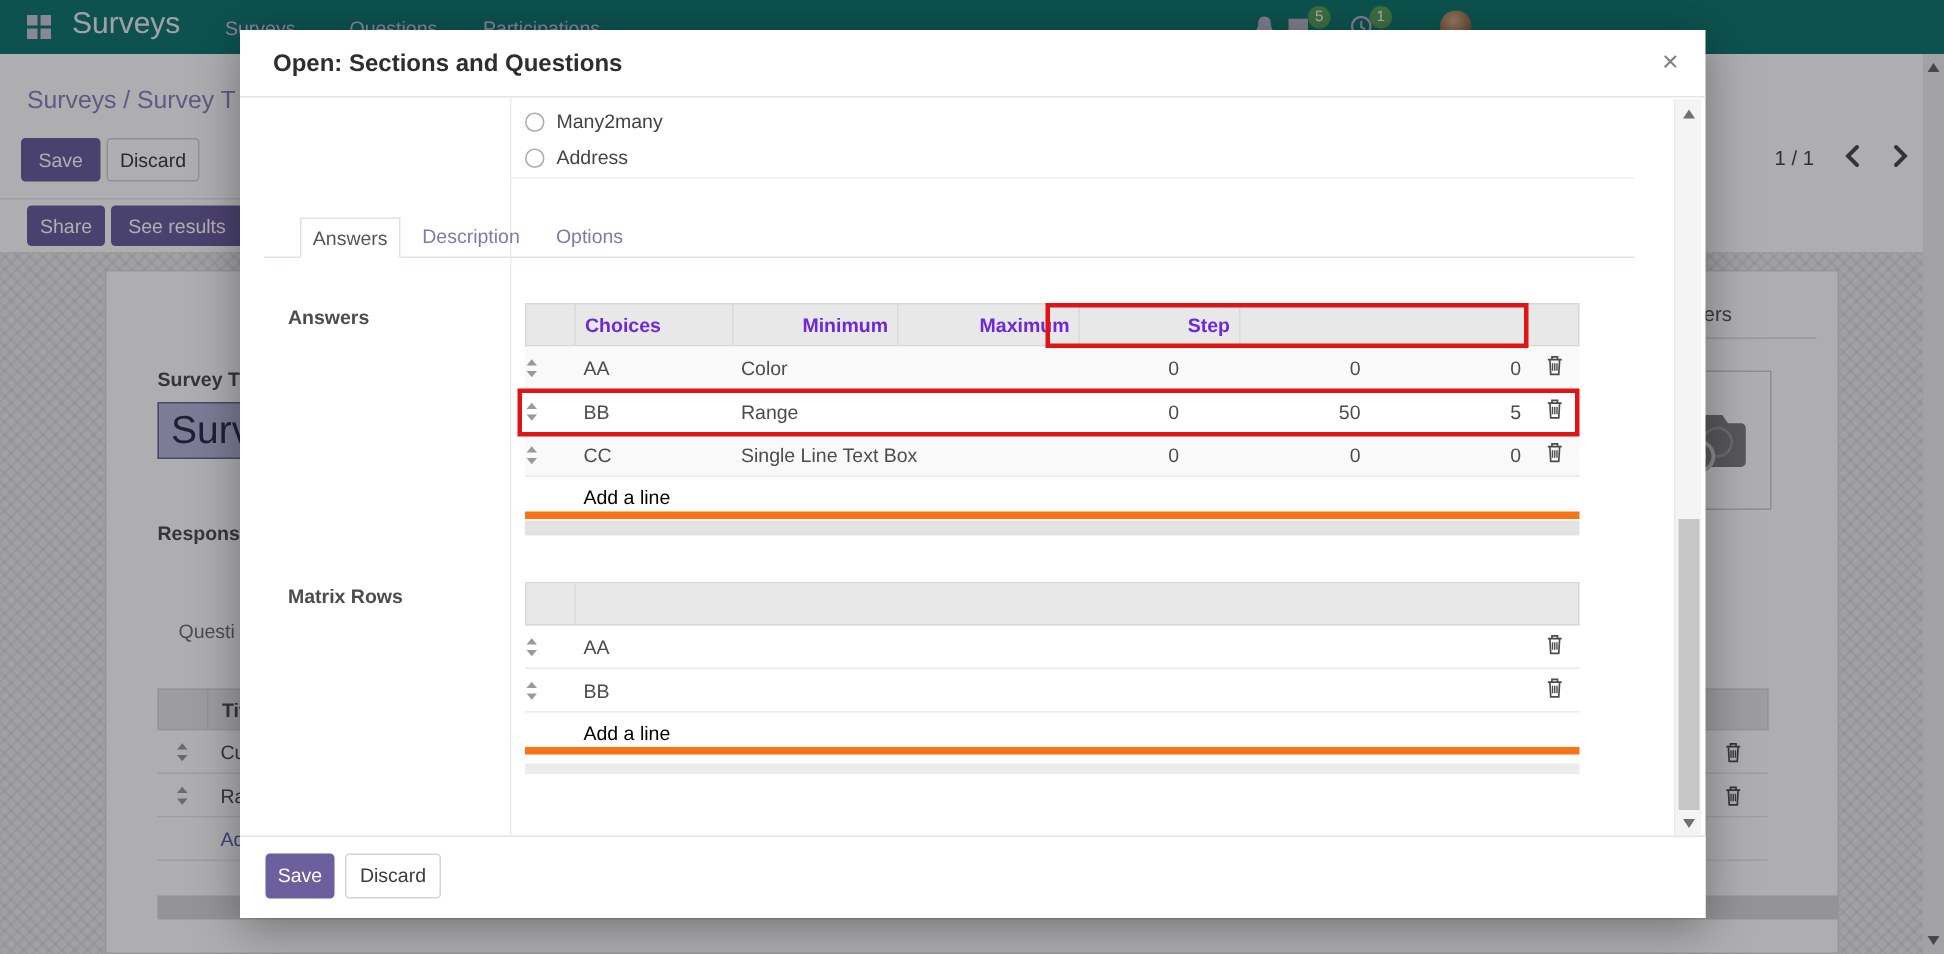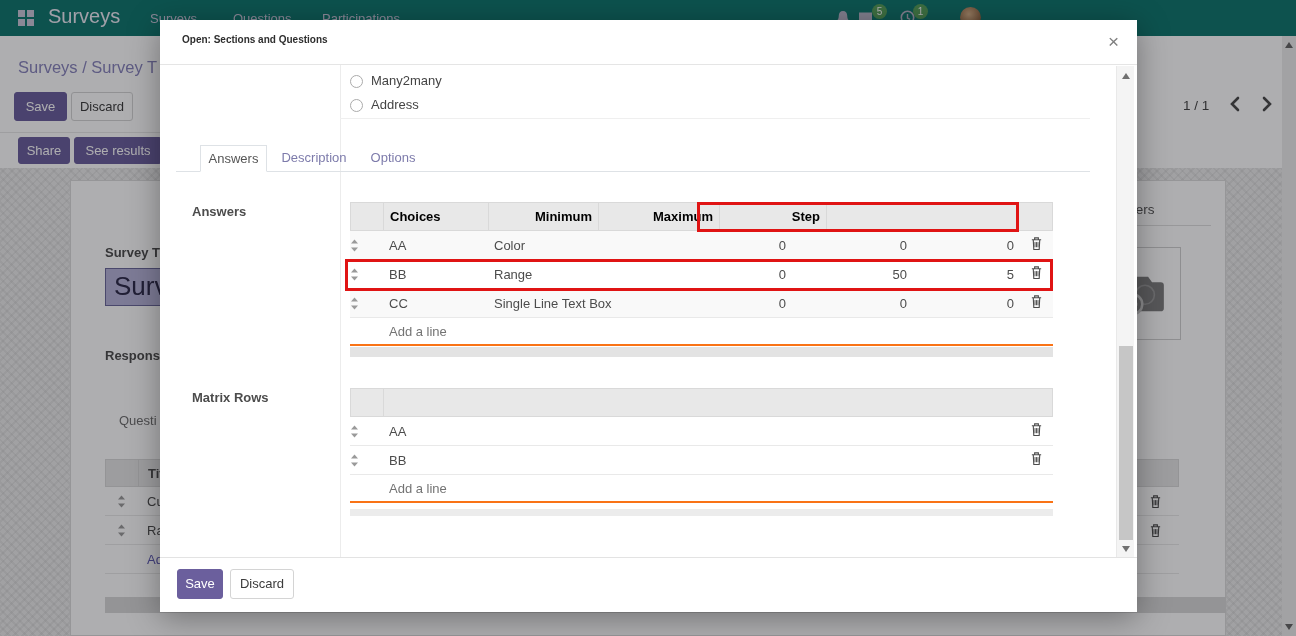--- a/index.html
+++ b/index.html
@@ -61,53 +61,53 @@
   .page-scrollbar { position:absolute; left:1282px; top:36px; width:14px; height:600px; background:#ededed; z-index:1; }
   .ps-up { position:absolute; left:3px; top:6px; width:0; height:0; border-left:4px solid transparent; border-right:4px solid transparent; border-bottom:6px solid #666; }
   .ps-down { position:absolute; left:3px; bottom:6px; width:0; height:0; border-left:4px solid transparent; border-right:4px solid transparent; border-top:6px solid #666; }
 
   
   .overlay { position:absolute; left:0; top:0; width:1296px; height:636px; background:rgba(10,8,14,0.33); z-index:5; }
 
   
   .modal { position:absolute; left:160px; top:20px; width:977px; height:592px; background:#fff; z-index:10; box-shadow:0 6px 30px rgba(0,0,0,0.35); }
   .modal-header { position:absolute; left:0; top:0; width:100%; height:45px; border-bottom:1px solid #e5e5e5; }
-  .modal-title { position:absolute; left:22px; top:14px; font-size:10px; font-weight:bold; color:#2e2e2e; }
+  .modal-title { position:absolute; left:22px; top:14px; font-size:16px; font-weight:bold; color:#2e2e2e; }
   .modal-close { position:absolute; left:948px; top:11px; font-size:19px; color:#808080; cursor:pointer; }
   .modal-vline { position:absolute; left:180px; top:45px; width:1px; height:492px; background:#ececec; }
   .radio-row { position:absolute; left:190px; height:20px; }
   .radio-circle { position:absolute; left:0; top:3px; width:13px; height:13px; border:1px solid #ababab; border-radius:50%; background:#fff; }
   .radio-label { position:absolute; left:21px; top:1px; color:#444; }
   .group-hline { position:absolute; left:180px; top:98px; width:750px; height:1px; background:#efefef; }
 
   .tabbar-line { position:absolute; left:16px; top:151px; width:914px; height:1px; background:#dee2e6; }
   .tab { position:absolute; top:125px; height:27px; font-size:13px; line-height:26px; text-align:center; }
   .tab-active { left:40px; width:67px; background:#fff; border:1px solid #dee2e6; border-bottom:1px solid #fff; color:#555; z-index:2; }
   .tab-desc { left:117px; width:74px; color:#7d7bab; }
   .tab-opts { left:201px; width:64px; color:#7d7bab; }
   .annotation { position:absolute; left:577px; top:122px; font-size:15px; color:#e41414; }
 
   .sec-label { position:absolute; left:32px; font-weight:bold; font-size:13px; color:#4c4c4c; }
 
   .o2m-table { position:absolute; left:190px; width:703px; }
-  .t-header { display:flex; height:29px; background:#e8e8e8; border:1px solid #d9d9d9; font-weight:bold; color:#000000; }
+  .t-header { display:flex; height:29px; background:#e8e8e8; border:1px solid #d9d9d9; font-weight:bold; color:#6d28d9; }
   .t-header > div { border-right:1px solid #d9d9d9; line-height:27px; padding:0 6px; overflow:hidden; }
   .t-header > div:last-child { border-right:none; }
   .t-row { display:flex; height:29px; border-bottom:1px solid #e9e9e9; align-items:center; }
   .t-row > div { padding:0 6px; overflow:hidden; white-space:nowrap; }
   .zebra { background:#f9f9f9; }
   .c-handle { width:33px; flex:none; text-align:center; padding:0 !important; }
   .c-choice { width:105px; flex:none; }
   .c-type { width:194px; flex:none; }
   .c-min { width:110px; flex:none; text-align:right; }
   .c-max { width:121px; flex:none; text-align:right; }
   .c-step { width:107px; flex:none; text-align:right; }
   .c-trash { width:33px; flex:none; text-align:center; padding:0 !important; }
   .c-rowslbl { width:637px; flex:none; }
-  .addline-row { height:28px; line-height:28px; padding-left:39px; color:#737373; border-bottom:2px solid #f97316; cursor:pointer; }
+  .addline-row { height:28px; line-height:28px; padding-left:39px; color:#000000; border-bottom:5px solid #f97316; cursor:pointer; }
   .graybar1 { position:absolute; left:190px; top:327px; width:703px; height:10px; background:#e3e3e3; }
   .graybar2 { position:absolute; left:190px; top:489px; width:703px; height:7px; background:#ececec; }
   .red-head-box { position:absolute; left:537px; top:182px; width:322px; height:30px; border:3px solid #e01414; z-index:3; pointer-events:none; }
   .red-row-box { position:absolute; left:185px; top:239px; width:708px; height:32px; border:3px solid #e01414; z-index:3; pointer-events:none; }
 
   .modal-scrollbar { position:absolute; left:956px; top:46px; width:18px; height:491px; background:#f4f4f4; border-left:1px solid #e9e9e9; }
   .ms-up { position:absolute; left:5px; top:7px; width:0; height:0; border-left:4px solid transparent; border-right:4px solid transparent; border-bottom:6px solid #707070; }
   .ms-down { position:absolute; left:5px; bottom:5px; width:0; height:0; border-left:4px solid transparent; border-right:4px solid transparent; border-top:6px solid #707070; }
   .ms-thumb { position:absolute; left:2px; top:280px; width:14px; height:194px; background:#c6c6c6; }
 

